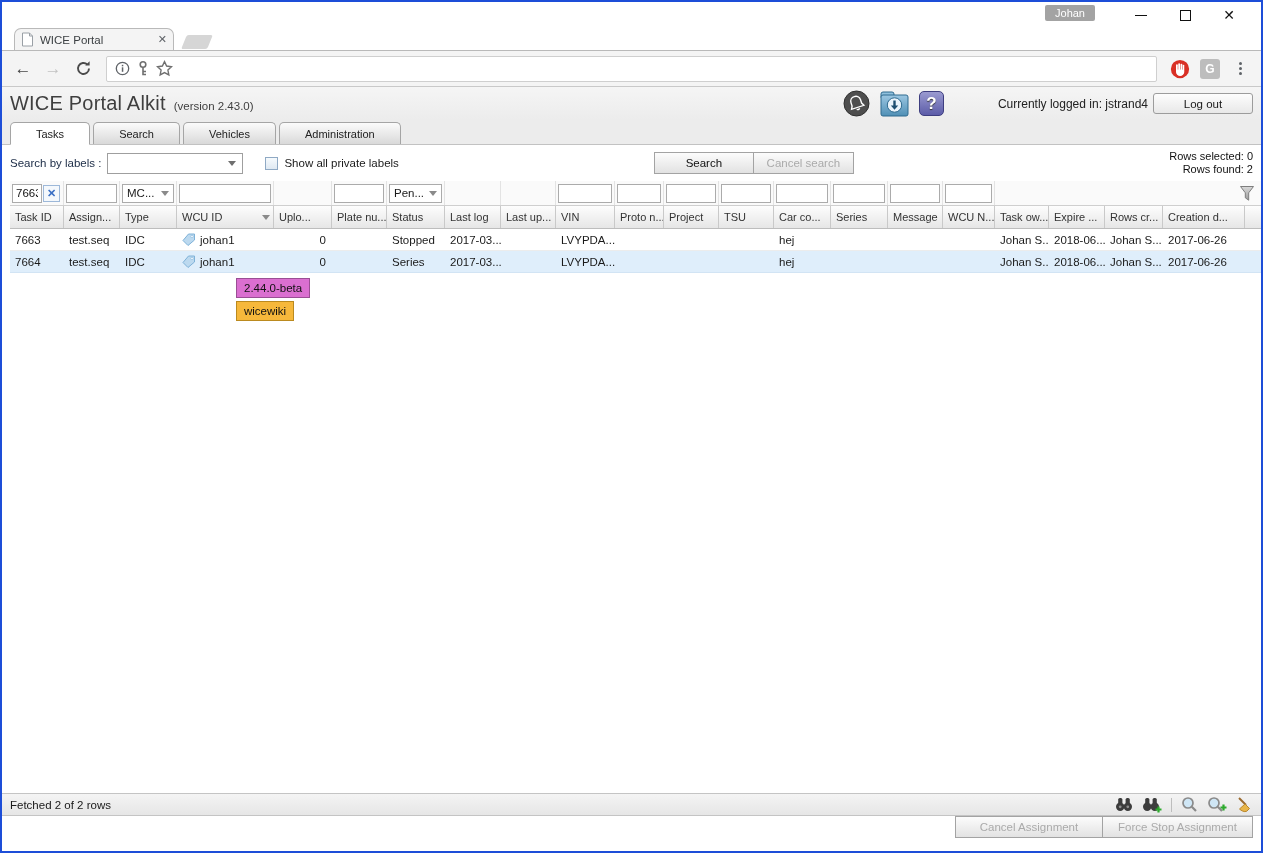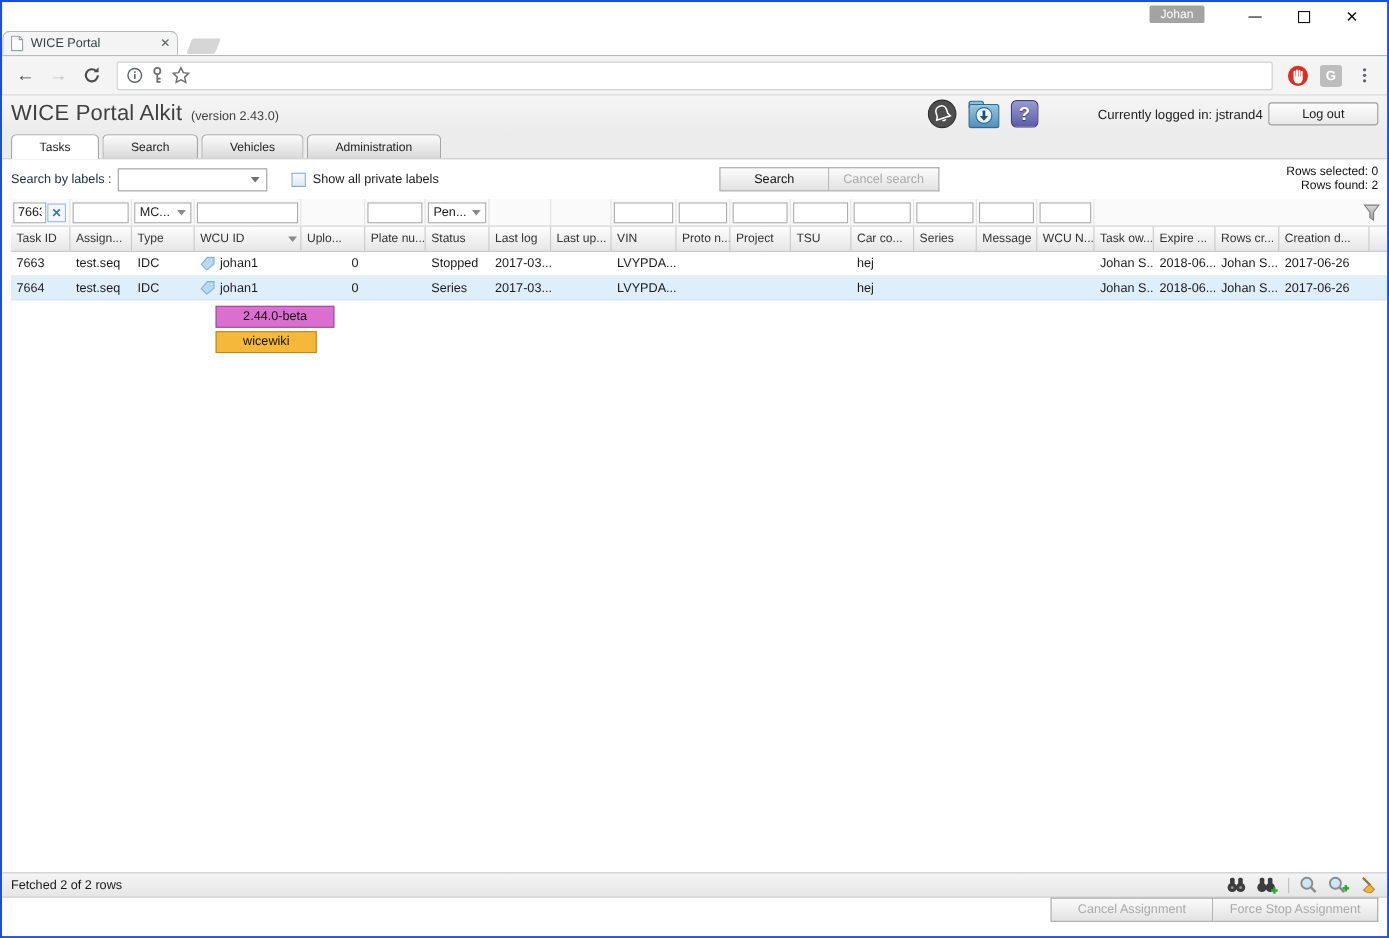--- a/index.html
+++ b/index.html
@@ -10,21 +10,21 @@
 
   
   .titlebar { height:26px; background:#fff; display:flex; align-items:center; justify-content:flex-end; padding-right:10px; gap:0; position:relative; }
   .profile-badge { background:#a3a3a3; color:#fff; font-size:11px; padding:2px 10px; border-radius:2px; margin-right:24px; margin-top:-4px; }
   .win-btn { width:44px; height:20px; display:flex; align-items:center; justify-content:center; cursor:default; }
   .win-min-glyph { width:12px; height:0; border-bottom:1.5px solid #111; }
   .win-max-glyph { width:11px; height:11px; border:1.5px solid #111; }
   .win-close-glyph { font-size:14px; color:#111; line-height:1; }
 
   
-  .tabstrip { height:22px; background:#fff; display:flex; align-items:flex-end; }
+  .tabstrip { height:22px; background:#fff; display:flex; align-items:flex-end; padding-left:12px; }
   .btab { width:160px; height:22px; background:#f4f4f4; border:1px solid #b9b9b9; border-bottom:none; border-radius:7px 7px 0 0; display:flex; align-items:center; padding:0 6px; gap:6px; }
   .btab-title { flex:1; font-size:11.5px; color:#3c4043; white-space:nowrap; overflow:hidden; }
   .btab-close { color:#5f6368; font-size:11px; }
   .tab-stub { width:26px; height:14px; background:#d6d6d6; margin-left:10px; margin-bottom:1px; transform:skewX(-22deg); border-radius:2px; }
 
   
   .toolbar { height:37px; background:#f4f4f4; border-top:1px solid #b9b9b9; border-bottom:1px solid #c9c9c9; display:flex; align-items:center; padding:0 8px; gap:4px; }
   .nav-glyph { width:26px; height:26px; display:flex; align-items:center; justify-content:center; font-size:17px; }
   .back-arrow { color:#454545; }
   .fwd-arrow { color:#c2c2c2; }
@@ -88,21 +88,21 @@
   .dcell.num { justify-content:flex-end; padding-right:6px; }
   .tag-icon { margin-right:4px; flex:0 0 auto; }
 
   .c0{width:54px}.c1{width:56px}.c2{width:57px}.c3{width:97px}.c4{width:58px}
   .c5{width:55px}.c6{width:58px}.c7{width:56px}.c8{width:55px}.c9{width:59px}
   .c10{width:49px}.c11{width:55px}.c12{width:55px}.c13{width:57px}.c14{width:57px}
   .c15{width:55px}.c16{width:52px}.c17{width:54px}.c18{width:56px}.c19{width:58px}.c20{width:82px}
 
   
   .chips { position:absolute; left:194px; top:97px; display:flex; flex-direction:column; gap:3px; }
-  .chip { height:20px; padding:0 24px; font-size:11.5px; color:#111; display:flex; align-items:center; width:max-content; }
+  .chip { height:20px; padding:0 7px; font-size:11.5px; color:#111; display:flex; align-items:center; width:max-content;margin-left:40px; }
   .chip1 { background:var(--chip1-bg); border:1px solid var(--chip1-border); }
   .chip2 { background:var(--chip2-bg); border:1px solid var(--chip2-border); }
 
   .filler { flex:1; }
 
   
   .status-bar { height:23px; background:linear-gradient(#f4f4f4,#e6e6e6); border-top:1px solid #c4c4c4; border-bottom:1px solid #c4c4c4; display:flex; align-items:center; padding:0 8px; font-size:11.5px; }
   .status-icons { margin-left:auto; display:flex; align-items:center; gap:9px; }
   .vsep { width:1px; height:14px; background:#bdbdbd; }
 

